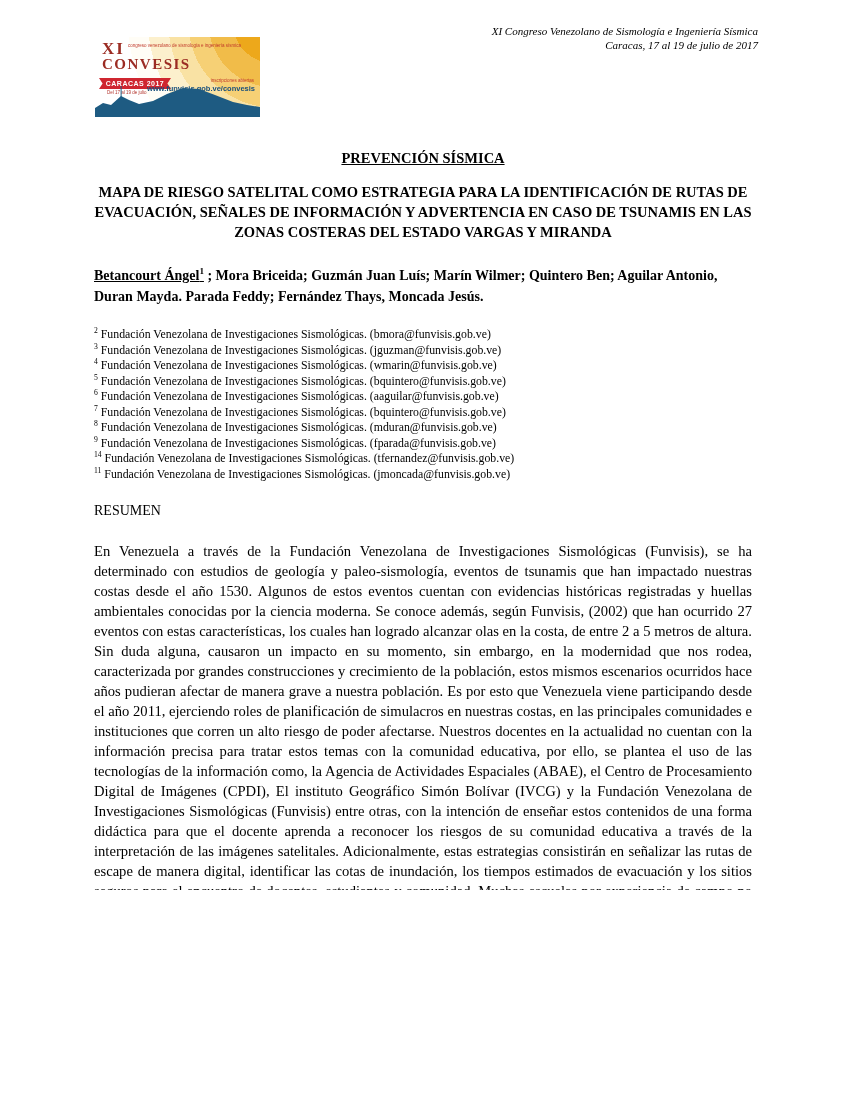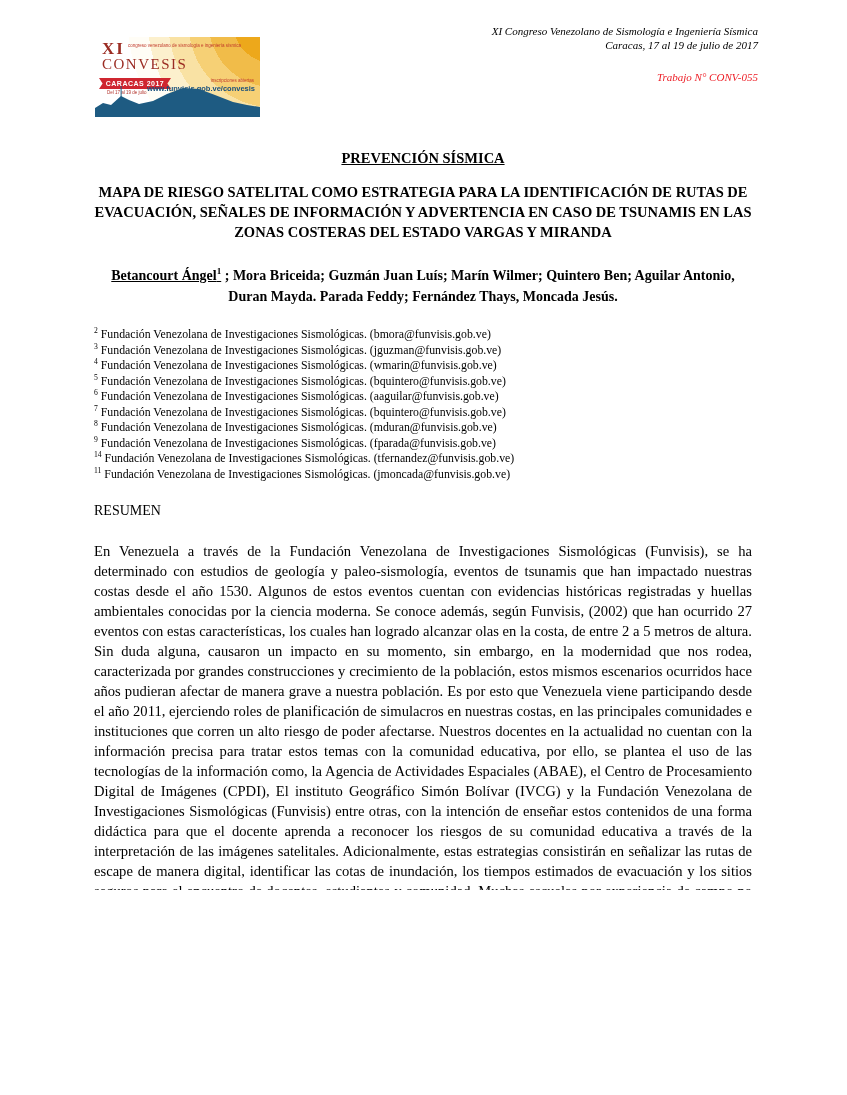--- a/index.html
+++ b/index.html
@@ -15,21 +15,21 @@
   .logo{
     position:absolute;left:95px;top:37px;width:165px;height:80px;
     background:radial-gradient(circle at 108% -18%,
       #eda81b 0 20%, #f1bc49 20% 32%, #f6d075 32% 42%,
       #f9e2a4 42% 52%, #fcf0cd 52% 62%, #fffdf6 62% 72%, #ffffff 72% 100%);
     overflow:hidden;
   }
   .logo-xi-row{position:absolute;top:3px;left:7px;display:flex;align-items:flex-start;gap:3px;}
   .logo-xi{font-size:17px;font-weight:bold;color:#9b2c23;letter-spacing:2px;line-height:17px;}
   .logo-tagline{font-family:"Liberation Sans",sans-serif;font-size:4.5px;line-height:5px;color:#c0392b;padding-top:3px;}
-  .logo-name{position:absolute;top:19px;left:7px;font-size:15px;font-weight:normal;color:#9b2c23;letter-spacing:1.5px;line-height:16px;}
+  .logo-name{position:absolute;top:19px;left:7px;font-size:15px;font-weight:bold;color:#9b2c23;letter-spacing:1.5px;line-height:16px;}
   .logo-ribbon{
     position:absolute;top:41px;left:4px;width:72px;height:11px;
     background:#cf2630;color:#ffffff;
     font-family:"Liberation Sans",sans-serif;font-size:7px;font-weight:bold;
     text-align:center;line-height:11px;letter-spacing:0.5px;
     clip-path:polygon(0% 0%,100% 0%,95% 50%,100% 100%,0% 100%,5% 50%);
   }
   .logo-ribbon-sub{position:absolute;top:53px;left:12px;font-family:"Liberation Sans",sans-serif;font-size:4.5px;color:#b3342c;line-height:5px;}
   .logo-inscr{position:absolute;top:41px;right:6px;font-family:"Liberation Sans",sans-serif;font-size:4.5px;color:#c0392b;line-height:5px;}
   .logo-url{position:absolute;top:47px;right:5px;font-family:"Liberation Sans",sans-serif;font-size:7.5px;font-weight:bold;color:#174f7c;line-height:9px;}
@@ -40,21 +40,21 @@
   }
   .work-number{margin-top:18px;color:#ed1c24;}
   
   .content{margin-top:150px;padding:0 95px 0 94px;}
   .section-label{text-align:center;font-weight:bold;font-size:14.5px;line-height:17px;}
   .section-label .u{text-decoration:underline;}
   .paper-title{
     margin:15px 0 0 0;text-align:center;font-weight:bold;
     font-size:14.5px;line-height:20px;
   }
-  .authors{margin:23px 0 0 0;text-align:center;font-weight:bold;font-size:14px;line-height:21px;}
+  .authors{margin:23px 0 0 0;font-weight:bold;font-size:14px;line-height:21px;}
   .authors .u{text-decoration:underline;}
   sup{vertical-align:super;font-size:0.65em;line-height:0;}
   .affiliations{margin-top:20px;font-size:11.8px;line-height:15.5px;}
   .abstract-heading{margin:20px 0 0 0;font-weight:normal;font-size:14px;line-height:17px;}
   .abstract-body{
     margin:22px 0 0 0;text-align:justify;
     font-size:14.6px;line-height:20px;
   }
 </style>
 </head>
@@ -74,21 +74,20 @@
     <div class="logo-url">www.funvisis.gob.ve/convesis</div>
     <svg class="logo-mountain" viewBox="0 0 165 36" preserveAspectRatio="none">
       <rect x="25.6" y="5" width="1" height="11" fill="#1e5b82"></rect>
       <path d="M0,27 L8,22 L16,24 L26,15 L34,19 L44,23 L58,20 L72,13 L88,7 L104,8 L120,14 L138,21 L152,24 L165,26 L165,36 L0,36 Z" fill="#1e5b82"></path>
     </svg>
   </div>
 
   <div class="header-text">
     <div>XI Congreso Venezolano de Sismología e Ingeniería Sísmica</div>
     <div>Caracas, 17 al 19 de julio de 2017</div>
-    <div class="work-number">Trabajo N° CONV-055</div>
   </div>
 
   <div class="content">
 
     <div class="section-label">
       <span class="u">PREVENCIÓN SÍSMICA</span>
     </div>
 
     <h1 class="paper-title">MAPA DE RIESGO SATELITAL COMO ESTRATEGIA  PARA LA IDENTIFICACIÓN DE RUTAS DE EVACUACIÓN, SEÑALES DE INFORMACIÓN Y ADVERTENCIA EN CASO DE TSUNAMIS EN LAS ZONAS COSTERAS DEL ESTADO VARGAS Y MIRANDA</h1>
 

